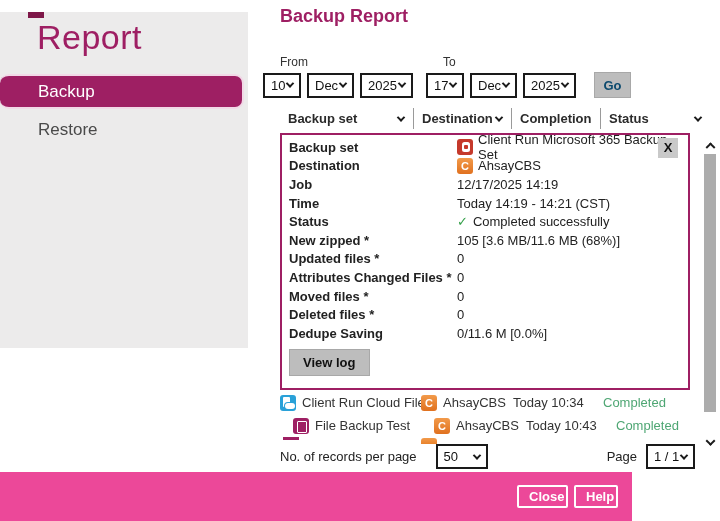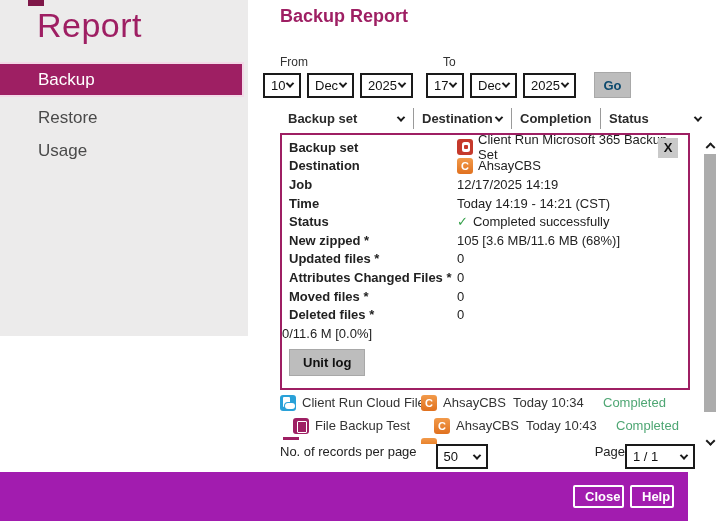--- a/index.html
+++ b/index.html
@@ -2,25 +2,25 @@
 <html><head>
 <meta charset="utf-8">
 <style>
   * { margin:0; padding:0; box-sizing:border-box; }
   html,body { width:720px; height:521px; }
   body { font-family:"Liberation Sans","DejaVu Sans",sans-serif; background:#fff; position:relative; overflow:hidden; }
 
   .screen { position:absolute; inset:0; width:720px; height:521px; background:#fff; }
 
   
-  .sidebar { position:absolute; left:0; top:0; width:248px; height:336px; background:#ECEBEB; }
+  .sidebar { position:absolute; left:0; top:12px; width:248px; height:336px; background:#ECEBEB; }
   .tl-accent { position:absolute; left:28px; top:0; width:16px; height:6px; background:#7E1748; }
   .side-title { position:absolute; left:37px; top:6px; font-size:34px; font-weight:300; color:#9E1F63; letter-spacing:0.5px; }
   .side-nav { position:absolute; left:0; top:62px; width:244px; }
-  .side-item { height:33px; display:flex; align-items:center; padding-left:38px; font-size:17px; color:#4A4A4A; cursor:pointer; }
+  .side-item { height:33px; display:flex; align-items:center; padding-left:38px; font-size:17px; color:#4A4A4A; cursor:pointer;border-radius:9px; }
   .side-item.selected { background:#9E1F63; color:#fff; border:2px solid #F2D9E7; border-left:none; margin-bottom:4px; height:35px; }
 
   
   .main { position:absolute; left:248px; top:0; width:472px; height:472px; background:#fff; }
   .page-title { position:absolute; left:32px; top:6px; font-size:18px; color:#9E1F63; }
 
   .range-label { position:absolute; top:55px; font-size:12px; color:#333; }
   .lbl-from { left:32px; } .lbl-to { left:195px; }
 
   .date-row { position:absolute; left:15px; top:72px; display:flex; align-items:center; }
@@ -59,51 +59,50 @@
 
   
   .list-row { position:absolute; left:32px; width:423px; height:23px; display:grid; grid-template-columns:22px 119px 22px 70px 90px auto; align-items:center; font-size:13px; color:#333; cursor:pointer; }
   .lr0 { top:391px; } .lr1 { top:414px;padding-left:13px; }
   .list-row .nm { white-space:nowrap; overflow:hidden; }
   .list-row .st { color:#4EA673; }
   .partial-a { position:absolute; left:35px; top:437px; width:16px; height:3px; background:#9E1F63; }
   .partial-b { position:absolute; left:173px; top:438px; width:16px; height:6px; background:linear-gradient(#F29A4A,#E8832D); border-radius:3px 3px 0 0; }
 
   
-  .pager { position:absolute; left:32px; top:444px; width:415px; display:flex; font-size:13px; color:#222; }
+  .pager { position:absolute; left:32px; top:444px; width:415px; display:flex; align-items:center; font-size:13px; color:#222; }
   .pager .sel-rec { margin-left:19px; width:52px; }
   .pager .spacer { flex:1; }
-  .pager .sel-page { width:70px; margin-right:0; }
+  .pager .sel-page { margin-left:9px; width:49px; margin-right:0; }
 
   
   .sb-up, .sb-down { position:absolute; left:456px; width:12px; height:12px; cursor:pointer; }
   .sb-up { top:139px; } .sb-down { top:434px; }
   .sb-up i, .sb-down i { display:block; width:7px; height:7px; border-right:2.5px solid #1c1c1c; border-bottom:2.5px solid #1c1c1c; margin:2px auto; }
   .sb-up i { transform:rotate(-135deg) translate(-2px,-2px); }
   .sb-down i { transform:rotate(45deg) translate(1px,1px); }
   .sb-thumb { position:absolute; left:456px; top:154px; width:12px; height:258px; background:#ACACAC; cursor:grab; }
 
   
-  .footer { position:absolute; left:0; top:472px; width:688px; height:49px; background:#a21caf; }
+  .footer { position:absolute; left:0; top:472px; width:632px; height:49px; background:#ec4899; }
   .fbtn { position:absolute; top:13px; height:23px; background:transparent; border:2px solid #fff; border-radius:2px; color:#fff; font-size:13px; font-weight:700; cursor:pointer; font-family:inherit; padding:0 10px; }
   .btn-close { right:64px; width:51px; }
   .btn-help  { right:14px; width:44px; }
 </style>
 </head>
 <body>
 
 <div class="screen">
 
   <aside class="sidebar">
     <div class="tl-accent"></div>
     <h1 class="side-title">Report</h1>
     <nav class="side-nav">
       <div class="side-item selected">Backup</div>
       <div class="side-item">Restore</div>
-      <div class="side-item">Usage</div>
     </nav>
   </aside>
 
   <main class="main">
     <h2 class="page-title">Backup Report</h2>
 
     <span class="range-label lbl-from">From</span>
     <span class="range-label lbl-to">To</span>
 
     <div class="date-row">
@@ -216,26 +215,27 @@
             <span>0</span>
           </span>
         </div>
       <div class="prow">
           <span class="pl">Deleted files *</span>
           <span class="pv">
             <span>0</span>
           </span>
         </div>
       <div class="prow">
+          <span class="pl">Dedupe Saving</span>
           <span class="pv">
             <span>0/11.6 M [0.0%]</span>
           </span>
         </div>
 
-      <button class="btn-viewlog">Unit log</button>
+      <button class="btn-viewlog">View log</button>
     </section>
 
     <div class="list-row lr0">
       <span class="ic ic-cloud"></span>
       <span class="nm">Client Run Cloud File ...</span>
       <span class="ic ic-cbs">
           <b>C</b>
         </span>
       <span>AhsayCBS</span>
       <span>Today 10:34</span>

